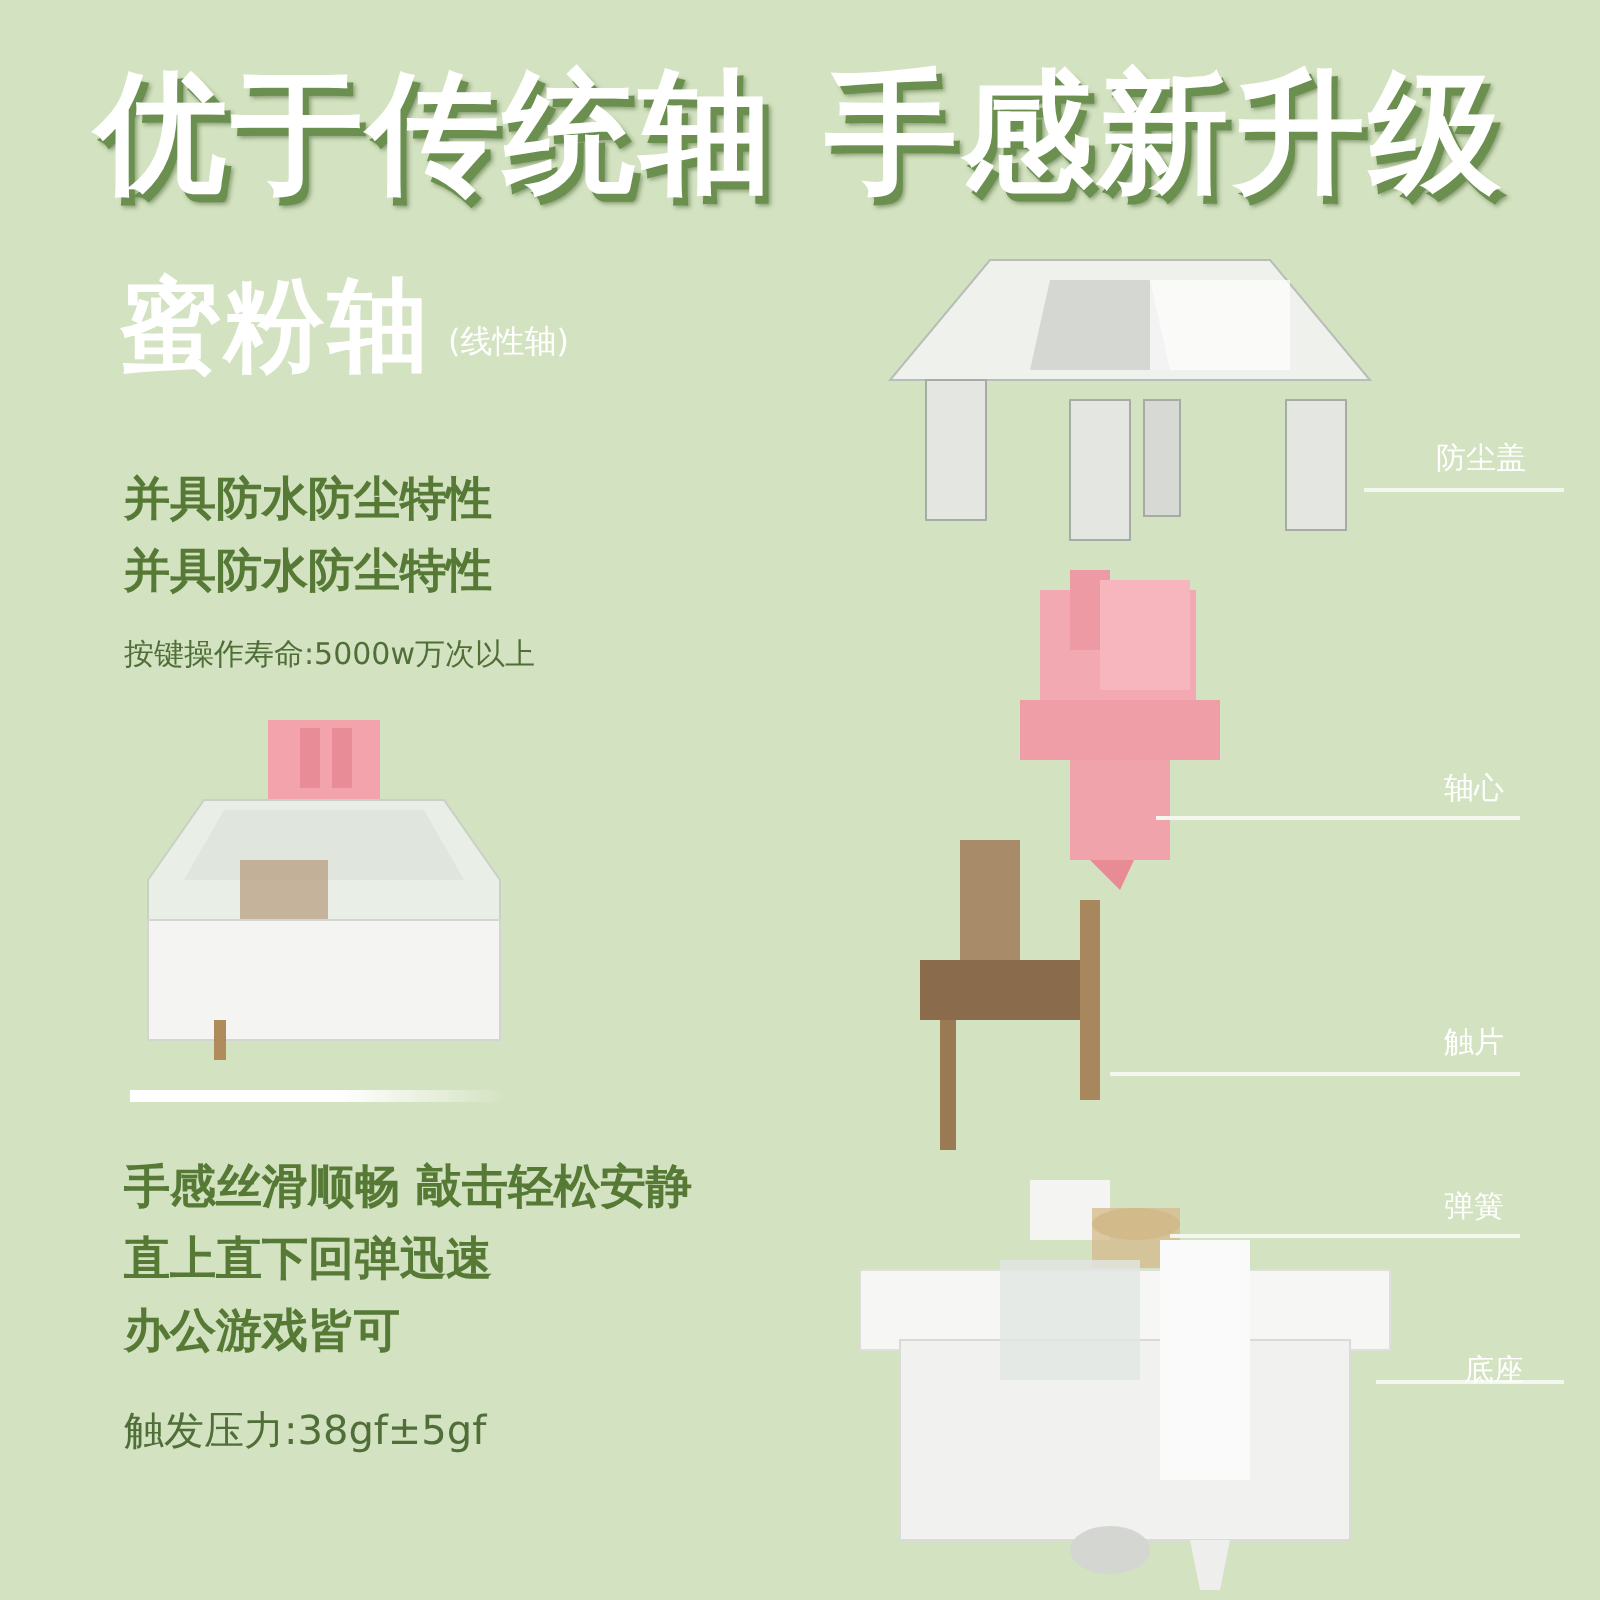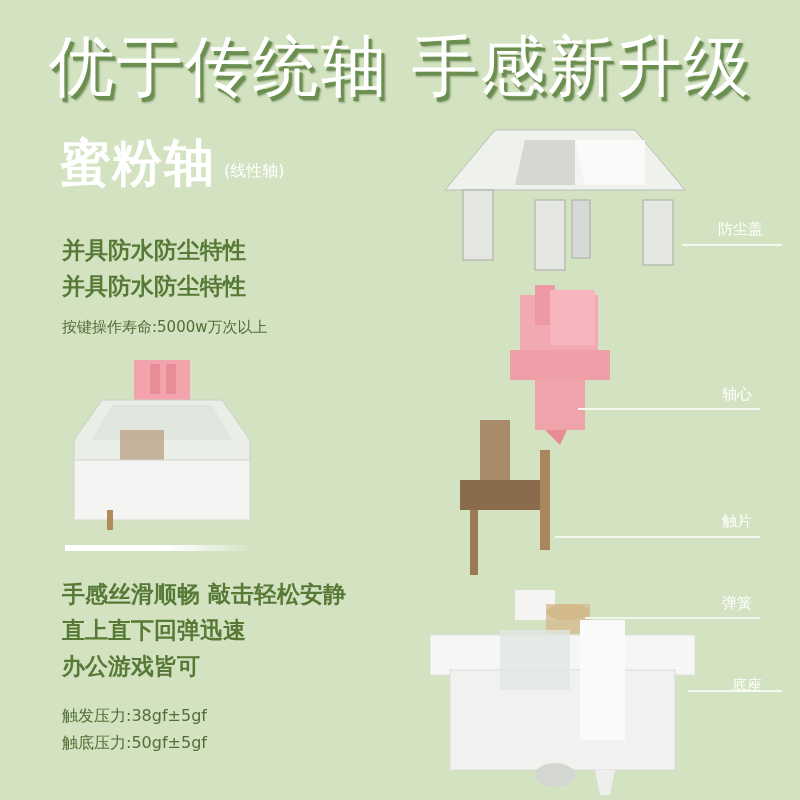--- a/index.html
+++ b/index.html
@@ -5,39 +5,39 @@
   * { margin: 0; padding: 0; box-sizing: border-box; }
   html, body { width: 800px; height: 800px; overflow: hidden; }
   body {
     background: #d3e2c0;
     font-family: "DejaVu Sans", "Liberation Sans", sans-serif;
     position: relative;
   }
   .headline {
     position: absolute; left: 0; top: 22px; width: 800px;
     text-align: center;
-    font-size: 66px; font-weight: normal; color: #ffffff;
+    font-size: 66px; font-weight: bold; color: #ffffff;
     letter-spacing: 2px;
     text-shadow: 3px 4px 0 #6a8f4e, 4px 5px 2px rgba(60,90,40,0.5);
   }
   .title-row { position: absolute; left: 60px; top: 138px; display: flex; align-items: flex-end; }
   .title { font-size: 50px; font-weight: bold; color: #ffffff; letter-spacing: 2px; line-height: 1; }
   .subtitle { font-size: 16px; color: #ffffff; margin-left: 8px; margin-bottom: 6px; text-align: center; }
   .feature {
     position: absolute; left: 62px; font-size: 23px; font-weight: bold; color: #567a36; line-height: 36px;
   }
   .feature1 { top: 232px; }
   .life { position: absolute; left: 62px; top: 318px; font-size: 15px; color: #4f6e38; }
   .switch-photo { position: absolute; left: 62px; top: 360px; width: 200px; height: 180px; }
   .divider {
     position: absolute; left: 65px; top: 545px; width: 190px; height: 6px;
     background: linear-gradient(to right, #ffffff 0%, #ffffff 55%, rgba(255,255,255,0) 100%);
   }
   .feature2 { top: 576px; }
-  .specs { position: absolute; left: 62px; top: 702px; font-size: 16px; color: #4f6e38; line-height: 27px; }
+  .specs { position: absolute; left: 62px; top: 702px; font-size: 20px; color: #4f6e38; line-height: 27px; }
   .label {
     position: absolute; font-size: 15px; color: #ffffff; text-align: right;
   }
   .leader { position: absolute; height: 2px; background: #f3f7ee; }
   .part { position: absolute; }
 </style>
 </head>
 <body>
 
 <div class="headline">优于传统轴 手感新升级</div>
@@ -68,21 +68,20 @@
 <div class="divider"></div>
 
 <div class="feature feature2">
   <div>手感丝滑顺畅 敲击轻松安静</div>
   <div>直上直下回弹迅速</div>
   <div>办公游戏皆可</div>
 </div>
 
 <div class="specs">
   <div>触发压力:38gf±5gf</div>
-  <div>触底压力:50gf±5gf</div>
 </div>
 
 <svg class="part" style="left:435px;top:125px;width:260px;height:150px" viewBox="0 0 260 150">
   <polygon points="60,5 200,5 250,65 10,65" fill="#eef1ec" stroke="#b9bdb7"></polygon>
   <polygon points="90,15 140,15 150,60 80,60" fill="#c9ccc7" opacity="0.7"></polygon>
   <rect x="140" y="15" width="70" height="45" fill="#ffffff" opacity="0.7"></rect>
   <rect x="28" y="65" width="30" height="70" fill="#e3e6e1" stroke="#a7aba5"></rect>
   <rect x="100" y="75" width="30" height="70" fill="#e3e6e1" stroke="#a7aba5"></rect>
   <rect x="137" y="75" width="18" height="58" fill="#d6d9d4" stroke="#a7aba5"></rect>
   <rect x="208" y="75" width="30" height="65" fill="#e3e6e1" stroke="#a7aba5"></rect>

